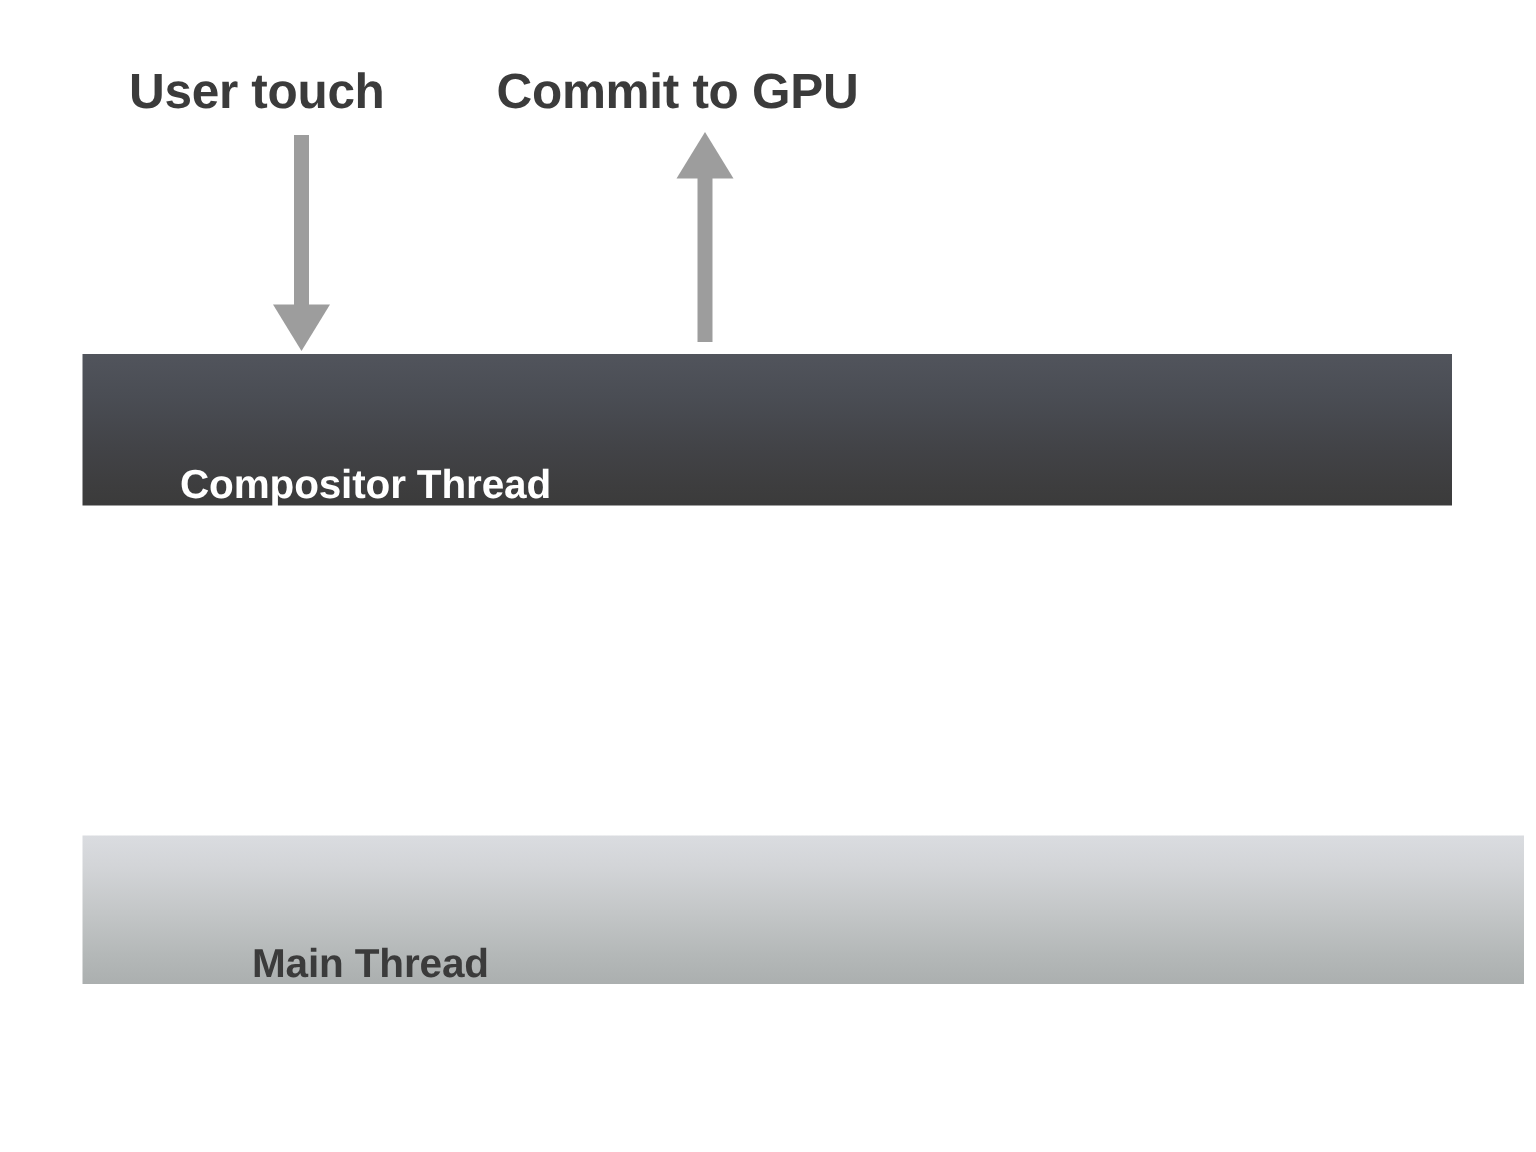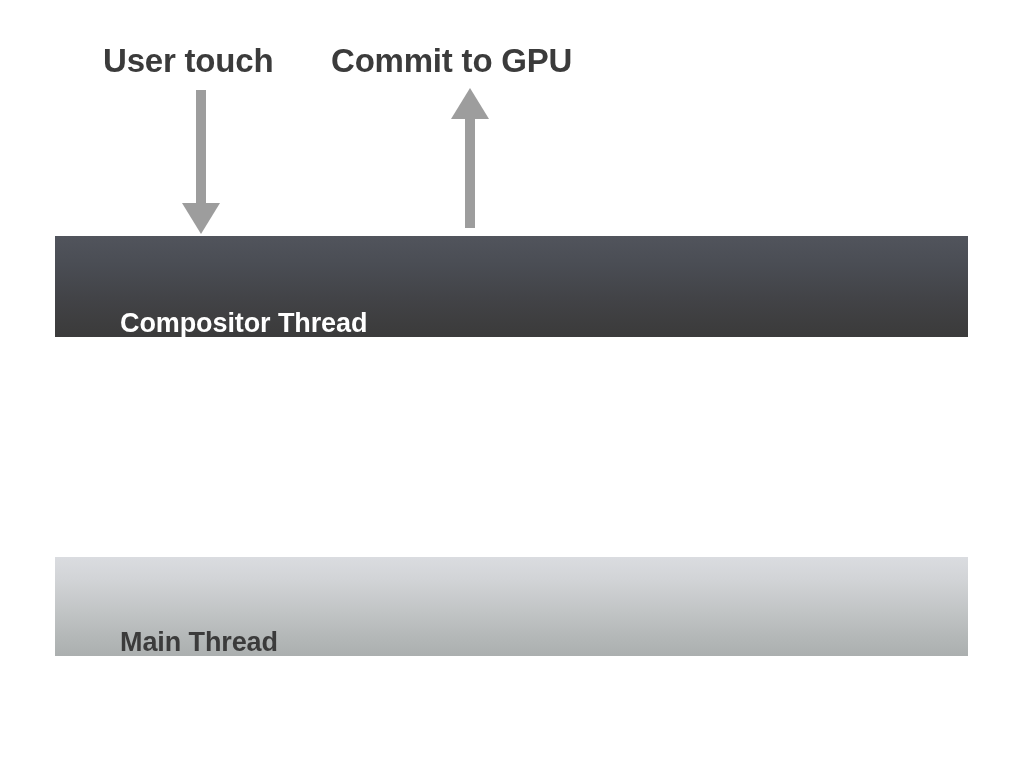--- a/index.html
+++ b/index.html
@@ -26,21 +26,21 @@
   
   .annot-label {
     position: absolute;
     font-weight: bold;
     font-size: 33px;
     line-height: 1;
     color: #3b3b3b;
     white-space: nowrap;
     letter-spacing: -0.2px;
   }
-  #label-user-touch { left: 103px; top: 44px; }
+  #label-user-touch { left: 86px; top: 44px; }
   #label-commit-gpu { left: 331px; top: 44px; text-align: right; }
 
   
   .arrow {
     position: absolute;
   }
 
   
   .thread-bar {
     position: absolute;
@@ -64,20 +64,21 @@
     background: linear-gradient(to bottom, #51545c 0%, #4a4d54 28%, #424347 62%, #3d3d3e 88%, #3b3b3b 100%);
   }
   #bar-compositor .thread-label {
     color: #ffffff;
   }
 
   #bar-main {
     top: 557px;
     height: 99px;
     background: linear-gradient(to bottom, #dadce0 0%, #d2d4d7 22%, #c3c6c7 52%, #b4b8b8 80%, #abafaf 100%);
+    padding-left: 48px;
   }
   #bar-main .thread-label {
     color: #3b3b3b;
   }
 </style>
 </head>
 <body>
 
 <div class="canvas">
 

